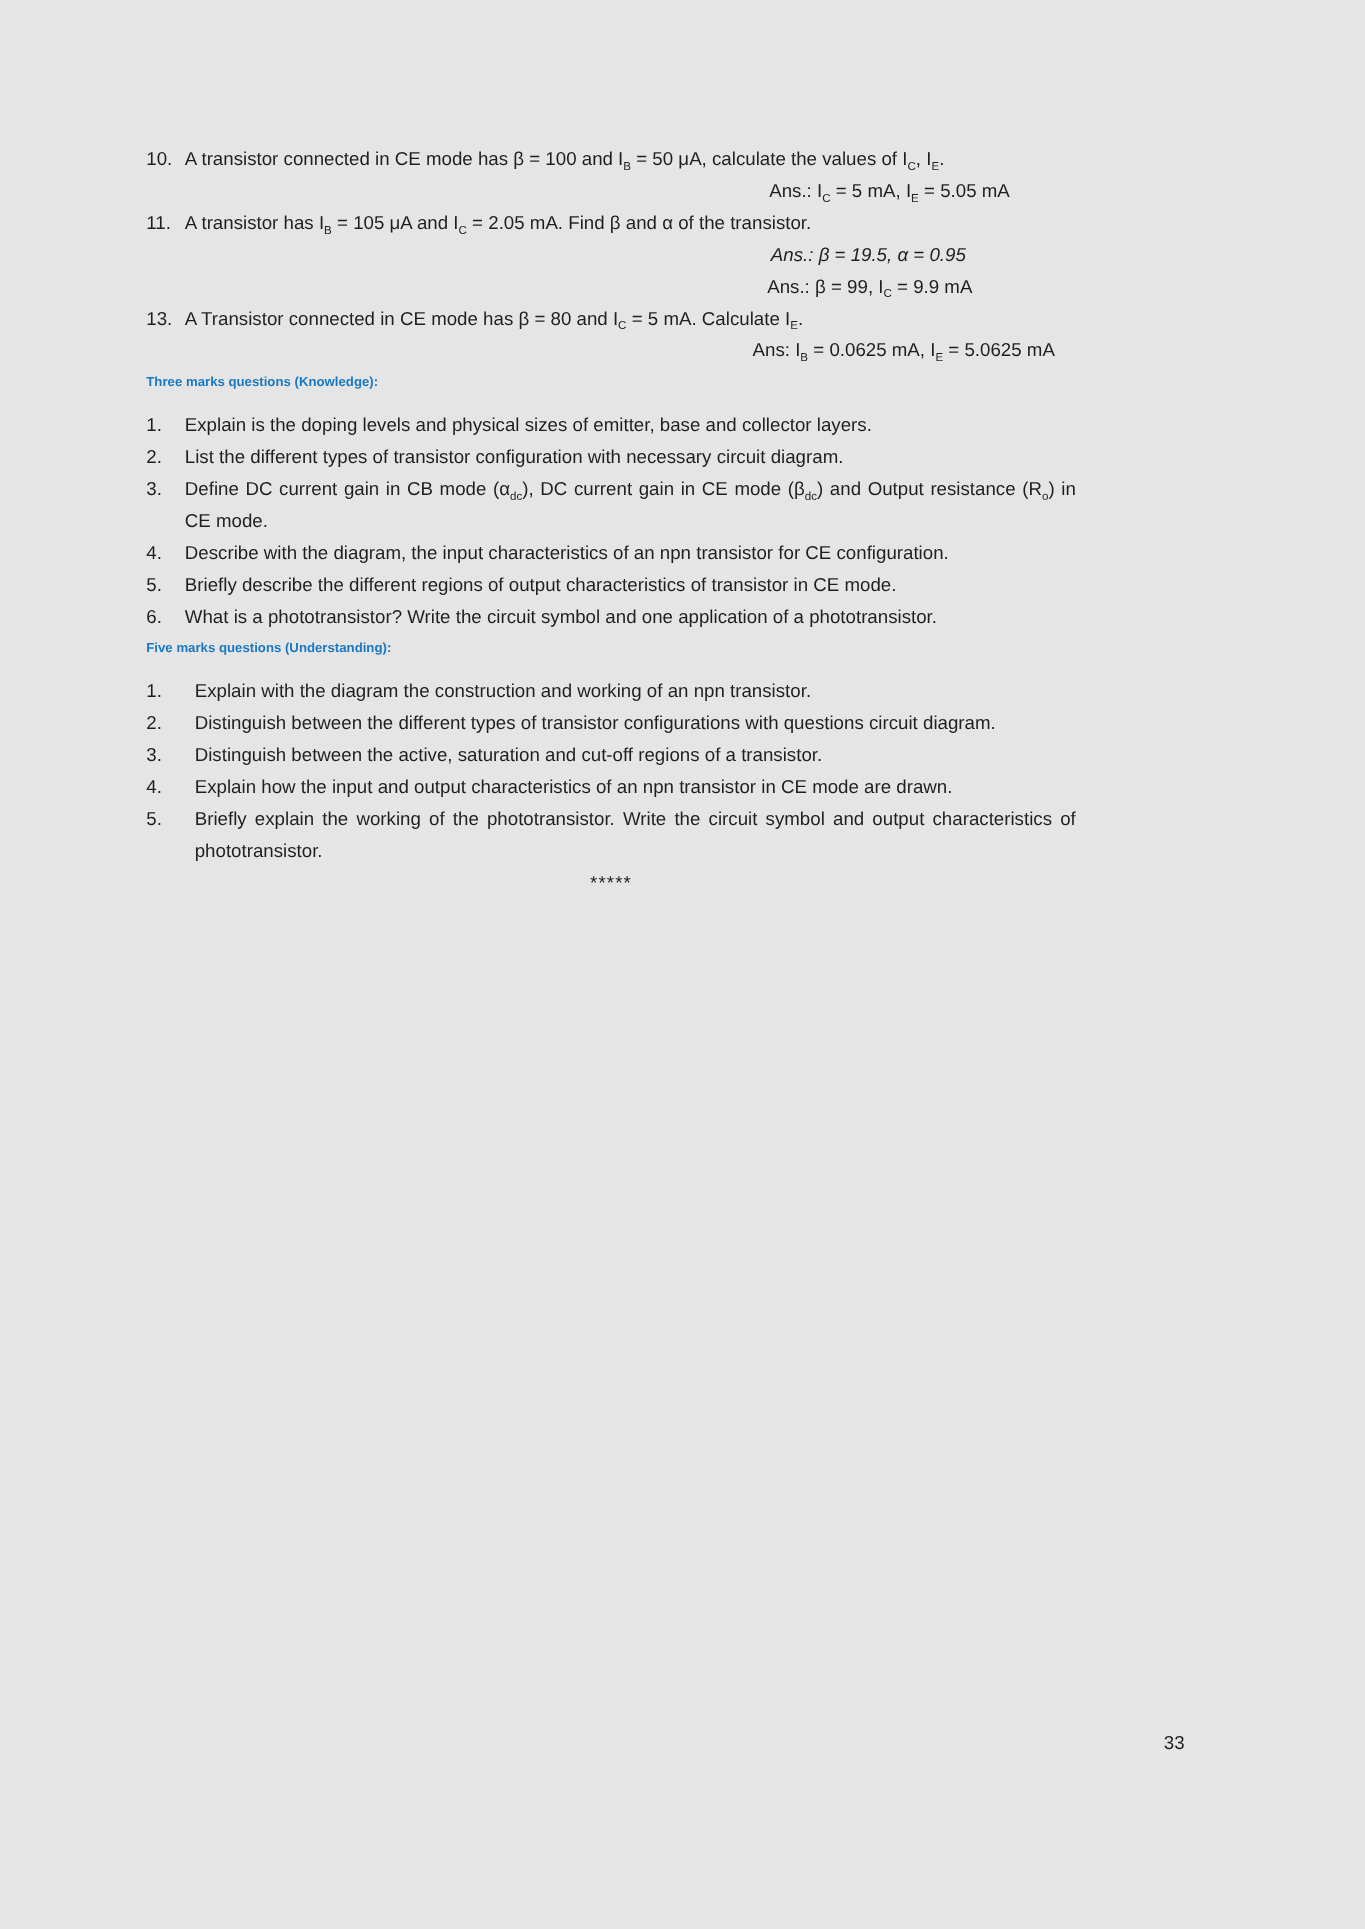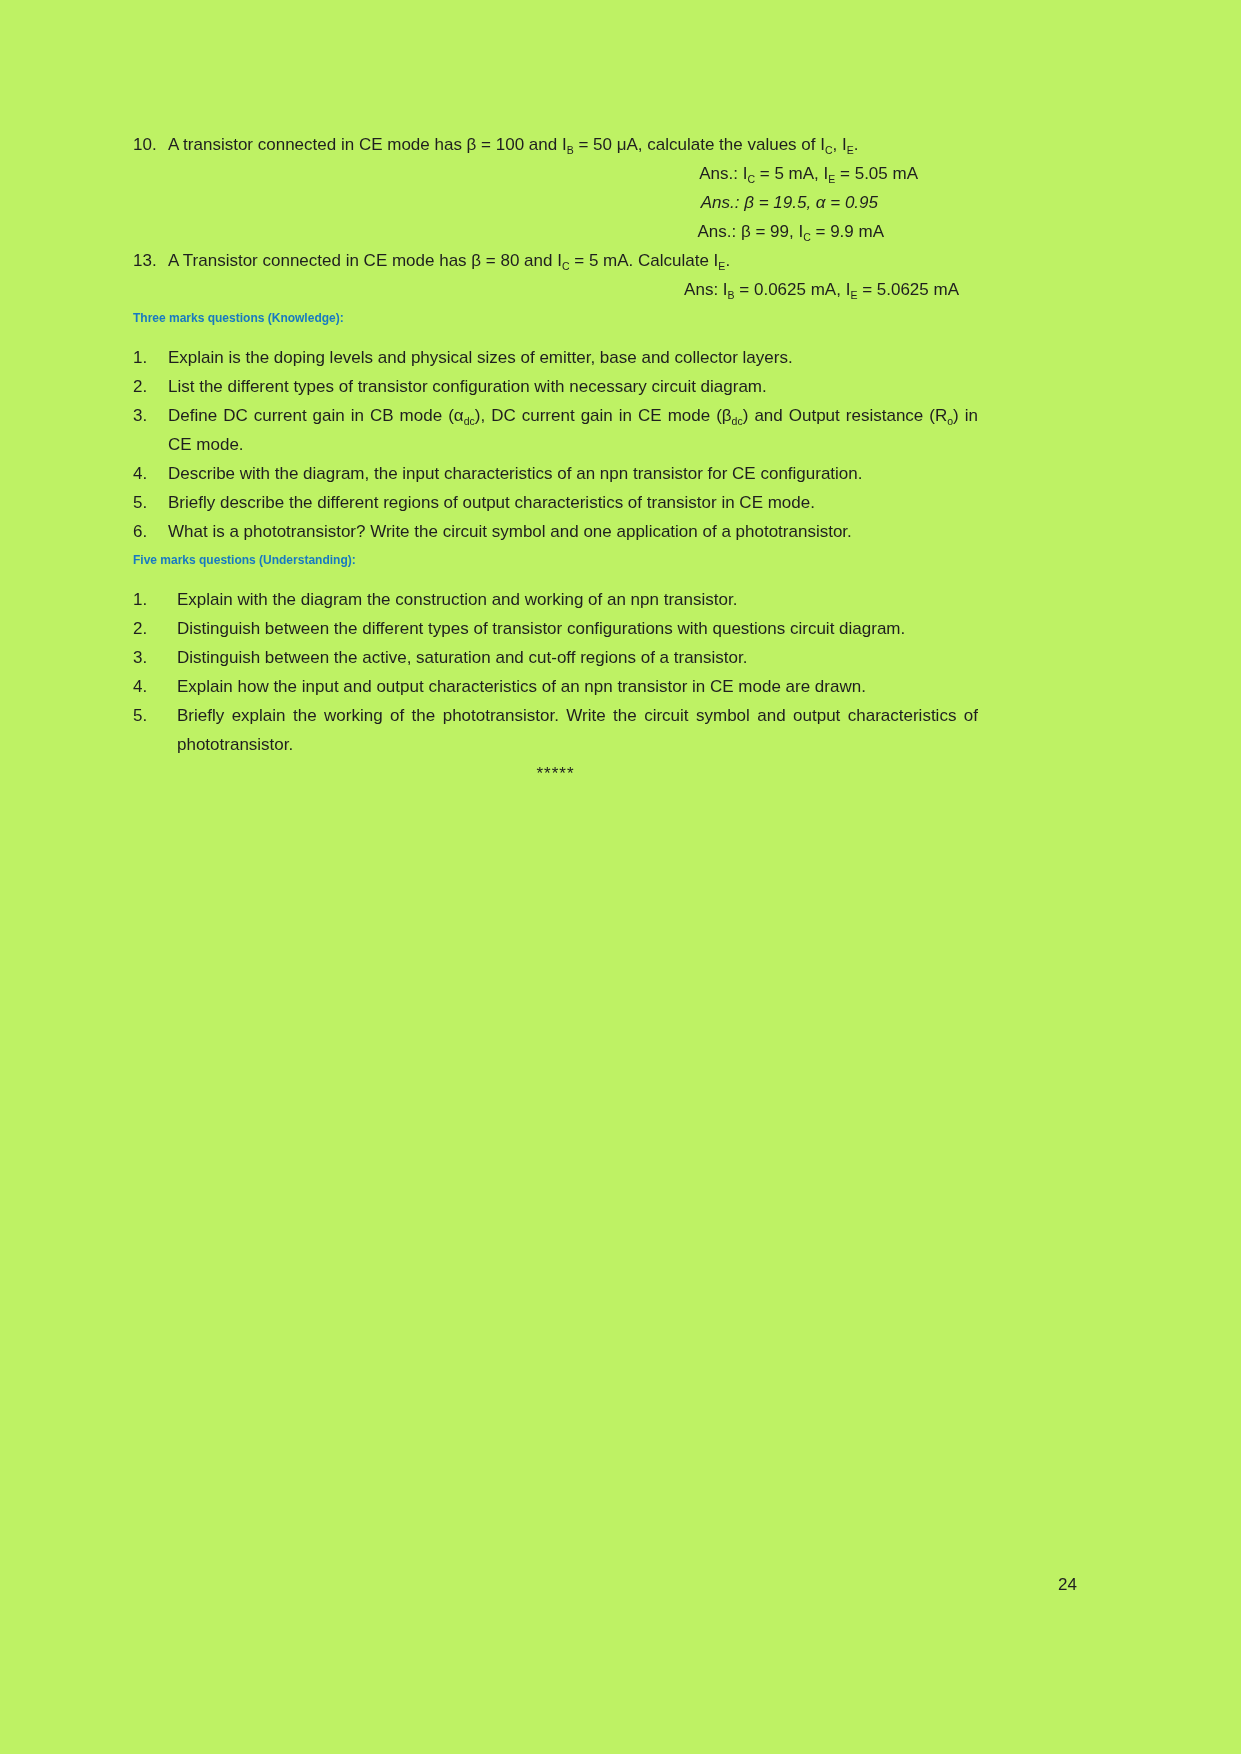--- a/index.html
+++ b/index.html
@@ -4,21 +4,21 @@
 <style>
   html, body {
     margin: 0;
     padding: 0;
     background: #ffffff;
   }
   .page {
     position: relative;
     width: 1241px;
     height: 1754px;
-    background: #bef264;
+    background: #e5e5e5;
     font-family: "Liberation Sans", sans-serif;
     color: #1f1f1f;
     overflow: hidden;
   }
   .content {
     position: absolute;
     left: 133px;
     top: 130px;
     width: 845px;
     font-size: 17px;
@@ -83,20 +83,24 @@
 <div class="page">
   <div class="content">
 
     <section>
       <div class="q-item">
         <span class="q-no">10.</span>
         <span class="q-text">A transistor connected in CE mode has β = 100 and I<sub>B</sub> = 50 μA, calculate the values of I<sub>C</sub>, I<sub>E</sub>.</span>
       </div>
       <div class="ans ans-10">Ans.: I<sub>C</sub> = 5 mA, I<sub>E</sub> = 5.05 mA</div>
 
+      <div class="q-item">
+        <span class="q-no">11.</span>
+        <span class="q-text">A transistor has I<sub>B</sub> = 105 μA and I<sub>C</sub> = 2.05 mA. Find β and α of the transistor.</span>
+      </div>
       <div class="ans ans-11">Ans.: β = 19.5, α = 0.95</div>
 
       <div class="ans ans-12">Ans.: β = 99, I<sub>C</sub> = 9.9 mA</div>
 
       <div class="q-item">
         <span class="q-no">13.</span>
         <span class="q-text">A Transistor connected in CE mode has β = 80 and I<sub>C</sub> = 5 mA. Calculate I<sub>E</sub>.</span>
       </div>
       <div class="ans ans-13">Ans: I<sub>B</sub> = 0.0625 mA, I<sub>E</sub> = 5.0625 mA</div>
     </section>
@@ -149,14 +153,14 @@
       </div>
       <div class="q-item">
         <span class="q-no">5.</span>
         <span class="q-text">Briefly explain the working of the phototransistor. Write the circuit symbol and output characteristics of phototransistor.</span>
       </div>
     </section>
 
     <div class="separator">*****</div>
   </div>
 
-  <div class="page-number">24</div>
+  <div class="page-number">33</div>
 </div>
 
 </body></html>

